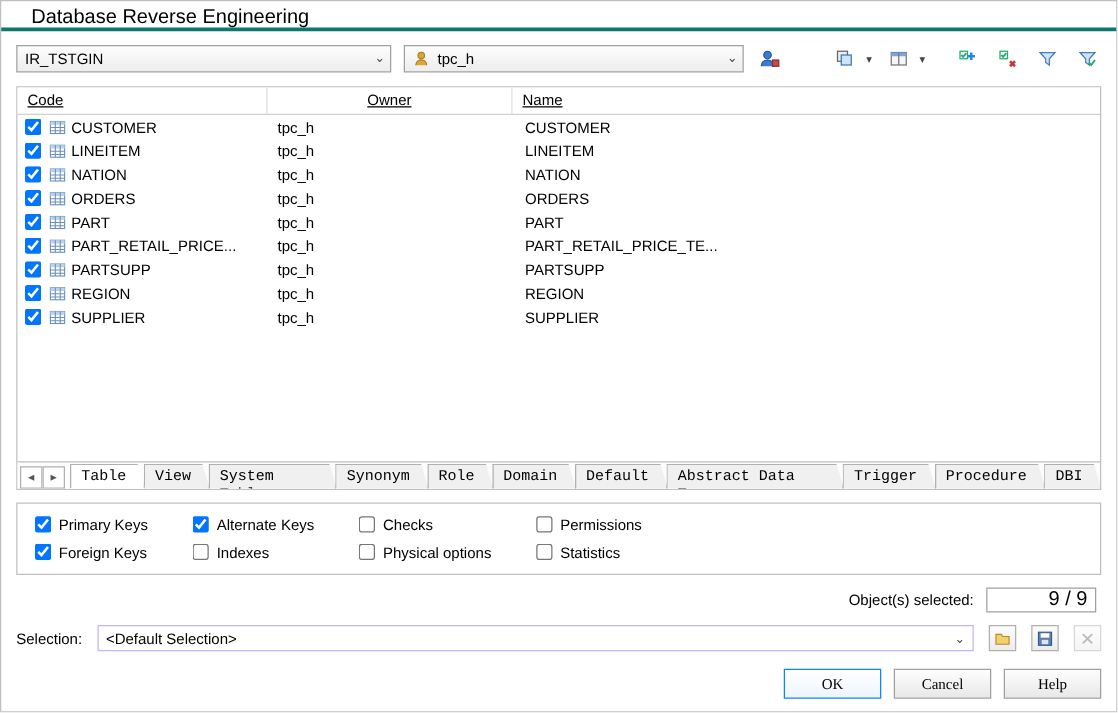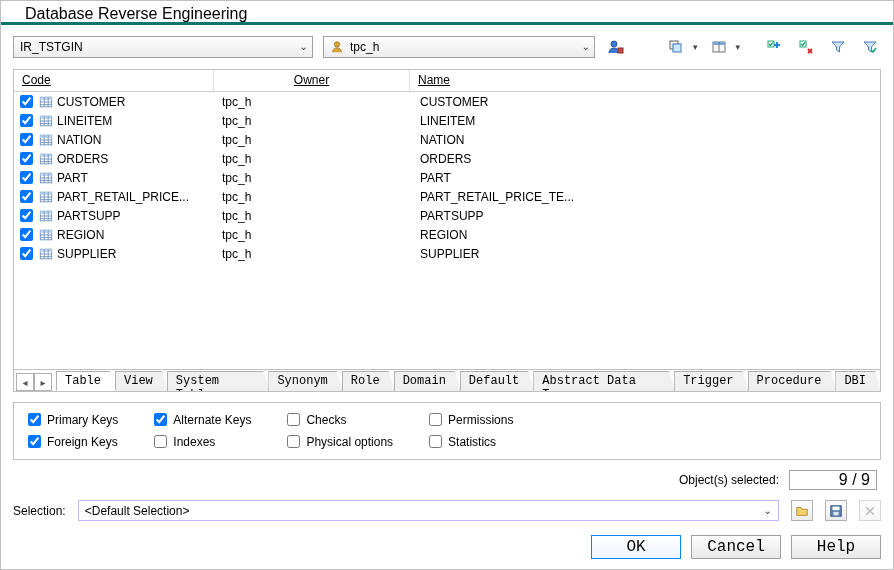--- a/index.html
+++ b/index.html
@@ -142,24 +142,24 @@
   .sel-combo .arrow { position:absolute; right:6px; font-size:10px; color:#444;}
   .minibtn {
     width: 22px; height:21px; border:1px solid #b0b0b0; background:linear-gradient(#fdfdfd,#ececec);
     display:inline-flex;align-items:center;justify-content:center;cursor:pointer;
   }
   .minibtn.disabled { opacity:0.5; cursor:default;}
   .footer-btns {
     display:flex; justify-content:flex-end; gap:10px; padding: 6px 12px 10px 0;
   }
   .btn {
-    width: 90px; height:24px;
+    width: 78px; height:24px;
     border:1px solid #a0a0a0;
     background: linear-gradient(#fdfdfd,#e8e8e8);
-    font-family:Liberation Mono, monospace; font-size:16px;
+    font-family:Liberation Serif, serif; font-size:12px;
     cursor:pointer;
   }
   .btn.primary { border:1.6px solid #0a84ff; background: linear-gradient(#fff,#eef4ff);}
 </style>
 </head>
 <body>
 
 <div class="window">
   <div class="titlebar">Database Reverse Engineering</div>
 

